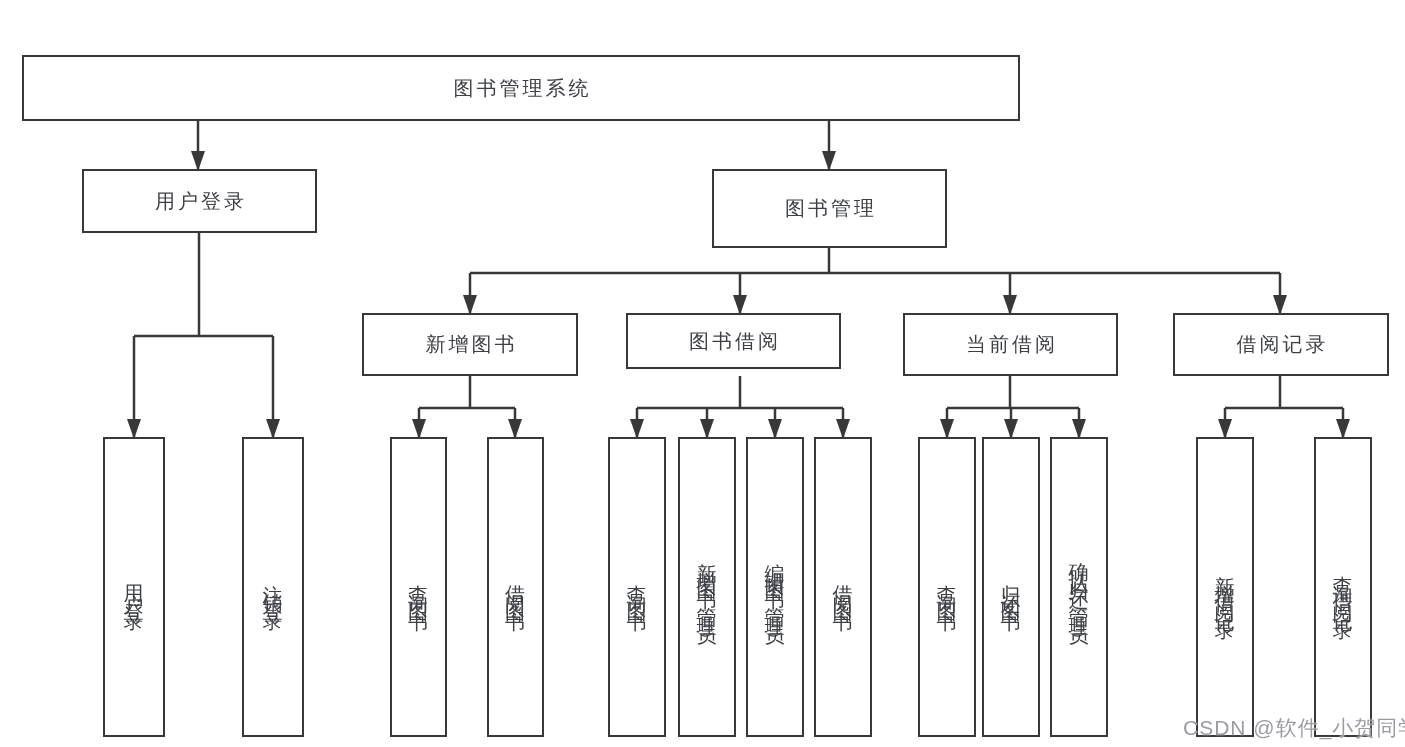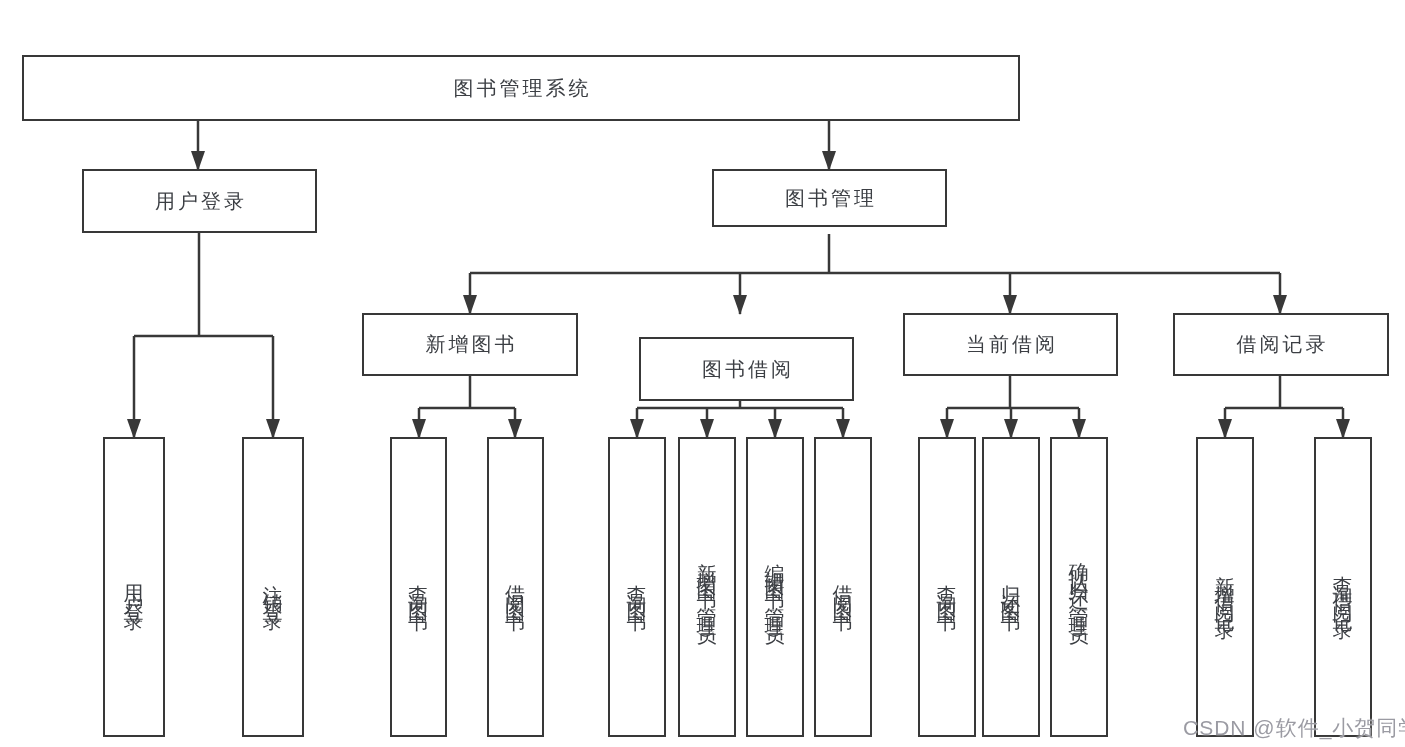--- a/index.html
+++ b/index.html
@@ -98,24 +98,24 @@
       <line x1="1011" y1="408" x2="1011" y2="438" marker-end="url(#arr)"></line>
       <line x1="1079" y1="408" x2="1079" y2="438" marker-end="url(#arr)"></line>
       <line x1="1225" y1="408" x2="1225" y2="438" marker-end="url(#arr)"></line>
       <line x1="1343" y1="408" x2="1343" y2="438" marker-end="url(#arr)"></line>
     </g>
   </svg>
 
   <div class="node hbox" style="left:22px; top:15px; width:998px; height:66px;margin-top:40px;">图书管理系统</div>
 
   <div class="node hbox" style="left:82px; top:169px; width:235px; height:64px;">用户登录</div>
-  <div class="node hbox" style="left:712px; top:169px; width:235px; height:58px;">图书管理</div>
+  <div class="node hbox" style="left:712px; top:169px; width:235px; height:79px;">图书管理</div>
 
   <div class="node hbox" style="left:362px; top:313px; width:216px; height:63px;">新增图书</div>
-  <div class="node hbox" style="left:639px; top:313px; width:215px; height:64px;margin-top:24px;">图书借阅</div>
+  <div class="node hbox" style="left:626px; top:313px; width:215px; height:56px;">图书借阅</div>
   <div class="node hbox" style="left:1173px; top:313px; width:216px; height:63px;">借阅记录</div>
   <div class="node hbox" style="left:903px; top:313px; width:215px; height:63px;">当前借阅</div>
 
   <div class="node vbox" style="left:103px; width:62px;">用户登录</div>
   <div class="node vbox" style="left:242px; width:62px;">注销登录</div>
 
   <div class="node vbox" style="left:390px; width:57px;">查询图书</div>
   <div class="node vbox" style="left:487px; width:57px;">借阅图书</div>
 
   <div class="node vbox" style="left:608px; width:58px;">查询图书</div>

